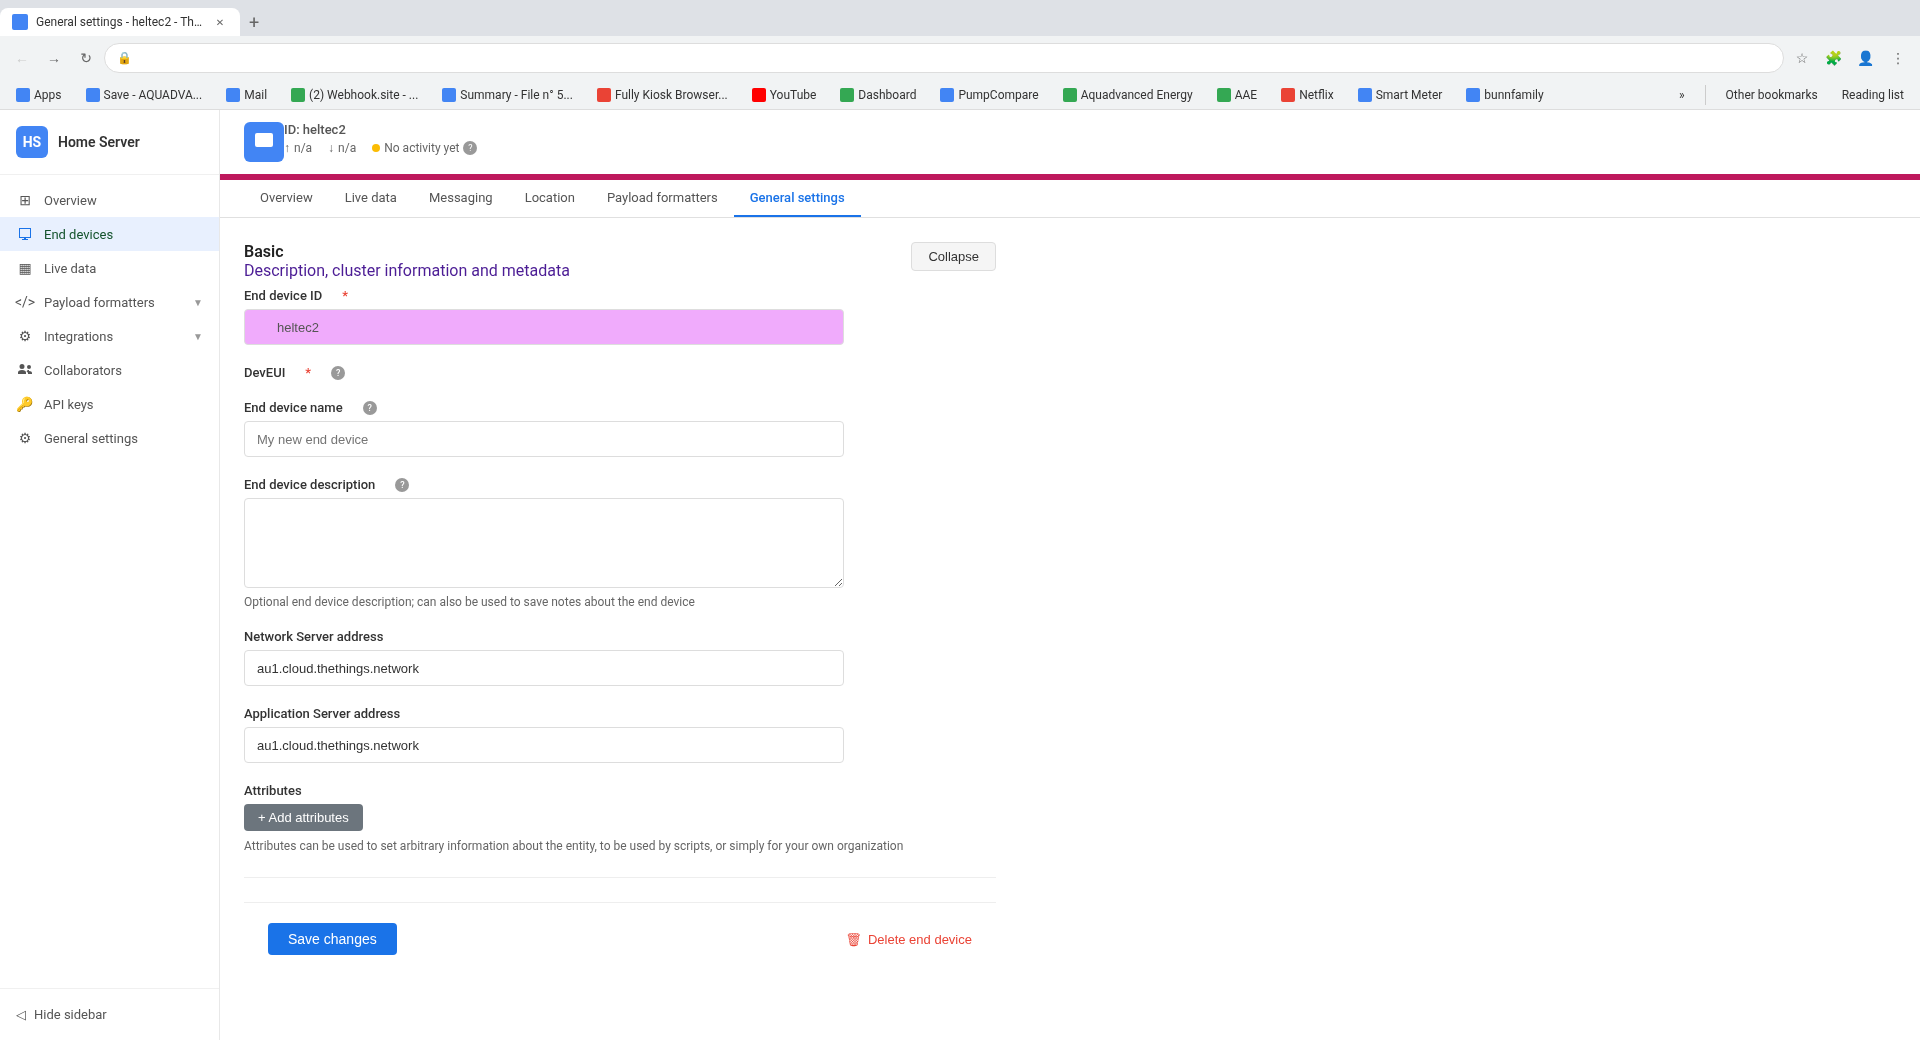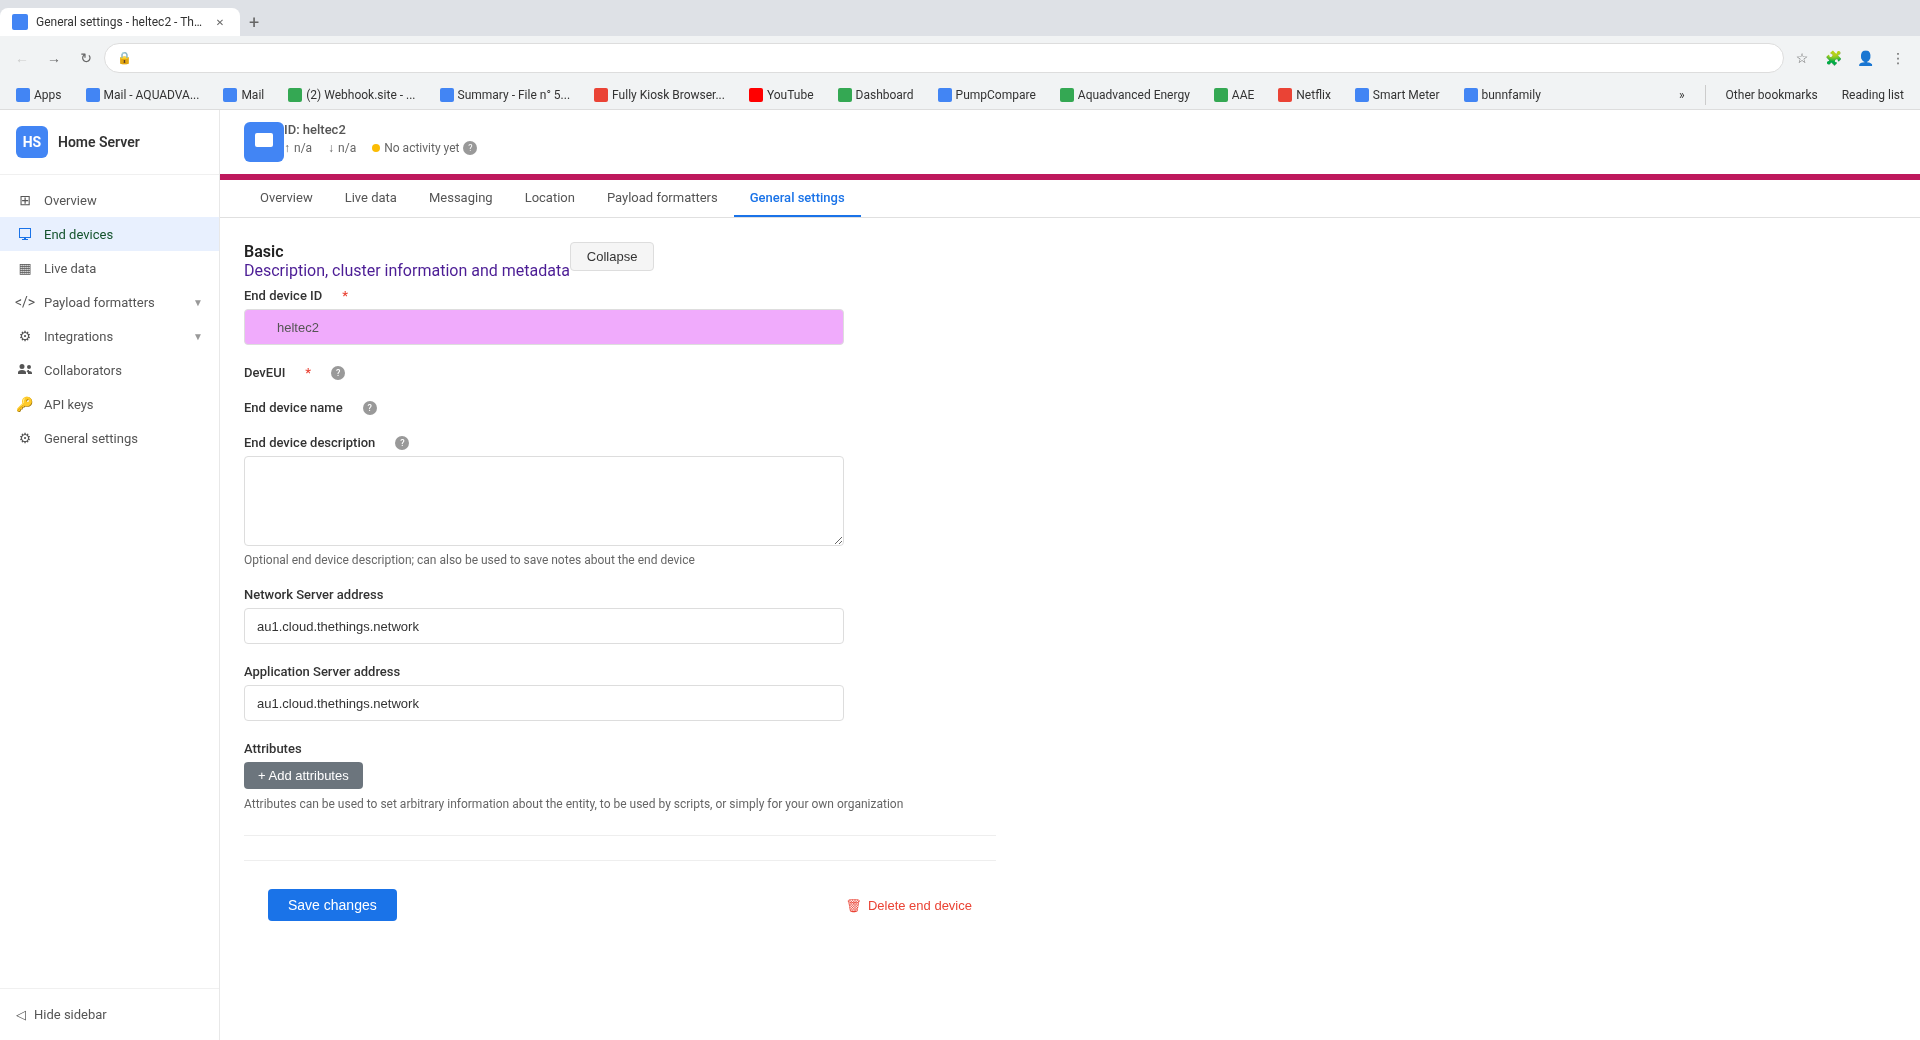--- a/index.html
+++ b/index.html
@@ -58,39 +58,39 @@
     .stat-item { display: flex; align-items: center; gap: 4px; }
     .activity-dot { width: 8px; height: 8px; border-radius: 50%; background: #fbbc04; }
 
     
     .tabs-bar { display: flex; border-bottom: 1px solid #e0e0e0; padding: 0 24px; }
     .tab-item { padding: 10px 16px; cursor: pointer; font-size: 13px; color: #555; border-bottom: 2px solid transparent; }
     .tab-item.active { color: #1a73e8; border-bottom-color: #1a73e8; font-weight: 500; }
 
     
     .form-content { padding: 24px; max-width: 800px; }
-    .section-header { display: flex; justify-content: flex-start; align-items: flex-start; margin-bottom: 8px; }
+    .section-header { display: flex; justify-content: space-between; align-items: flex-start; margin-bottom: 8px; }
     .section-title { font-size: 16px; font-weight: 600; color: #222; }
     .section-desc { font-size: 16px; color: #4c1d95; }
     .collapse-btn { background: #f5f5f5; border: 1px solid #ddd; border-radius: 4px; padding: 6px 16px; font-size: 13px; cursor: pointer; color: #333; }
 
     .form-group { margin-bottom: 20px; }
     .form-label { font-size: 13px; font-weight: 500; color: #333; margin-bottom: 6px; display: flex; align-items: center; gap: 20px; }
     .form-label .required { color: #ea4335; }
     .form-label .help-icon { width: 14px; height: 14px; border-radius: 50%; background: #999; color: white; font-size: 9px; display: inline-flex; align-items: center; justify-content: center; cursor: pointer; }
     .form-input { width: 100%; max-width: 600px; height: 36px; border: 1px solid #ddd; border-radius: 4px; padding: 0 12px; font-size: 13px; color: #333; outline: none; background: #fff; }
     .form-input.readonly { background: #f0abfc; color: #555; padding-left: 32px; }
     .form-textarea { width: 100%; max-width: 600px; height: 90px; border: 1px solid #ddd; border-radius: 4px; padding: 8px 12px; font-size: 13px; color: #333; outline: none; resize: vertical; background: #fff; }
     .form-hint { font-size: 12px; color: #666; margin-top: 4px; }
 
     .add-attributes-btn { display: flex; align-items: center; gap: 6px; background: #6c757d; color: white; border: none; border-radius: 4px; padding: 6px 14px; font-size: 13px; cursor: pointer; }
 
     .divider { border: none; border-top: 1px solid #eee; margin: 24px 0; }
 
-    .form-actions { display: flex; align-items: center; gap: 16px; padding: 28px 24px; border-top: 1px solid #eee; background: #fff; position: sticky; bottom: 0; }
+    .form-actions { display: flex; align-items: center; gap: 16px; padding: 20px 24px; border-top: 1px solid #eee; background: #fff; position: sticky; bottom: 0; }
     .save-btn { background: #1a73e8; color: white; border: none; border-radius: 4px; padding: 8px 20px; font-size: 14px; cursor: pointer; }
     .delete-btn { color: #ea4335; background: none; border: none; font-size: 13px; cursor: pointer; display: flex; align-items: center; gap: 6px; margin-left: auto; }
     .delete-icon { color: #ea4335; }
   </style>
 </head>
 <body>
 
 <div class="browser-chrome">
 
   <div class="tab-bar">
@@ -117,21 +117,21 @@
     </div>
   </div>
 
   <div class="bookmarks-bar">
     <div class="bookmark-item">
       <div class="bookmark-favicon blue"></div>
       <span>Apps</span>
     </div>
     <div class="bookmark-item">
       <div class="bookmark-favicon blue"></div>
-      <span>Mail - AQUADVA...</span>
+      <span>Save - AQUADVA...</span>
     </div>
     <div class="bookmark-item">
       <div class="bookmark-favicon blue"></div>
       <span>Mail</span>
     </div>
     <div class="bookmark-item">
       <div class="bookmark-favicon green"></div>
       <span>(2) Webhook.site - ...</span>
     </div>
     <div class="bookmark-item">
@@ -308,20 +308,21 @@
             <span class="required">*</span>
             <span class="help-icon">?</span>
           </div>
         </div>
 
         <div class="form-group">
           <div class="form-label">
             <span>End device name</span>
             <span class="help-icon">?</span>
           </div>
+          <input type="text" class="form-input" placeholder="My new end device" style="">
         </div>
 
         <div class="form-group">
           <div class="form-label">
             <span>End device description</span>
             <span class="help-icon">?</span>
           </div>
           <textarea class="form-textarea" style=""></textarea>
           <div class="form-hint">Optional end device description; can also be used to save notes about the end device</div>
         </div>

